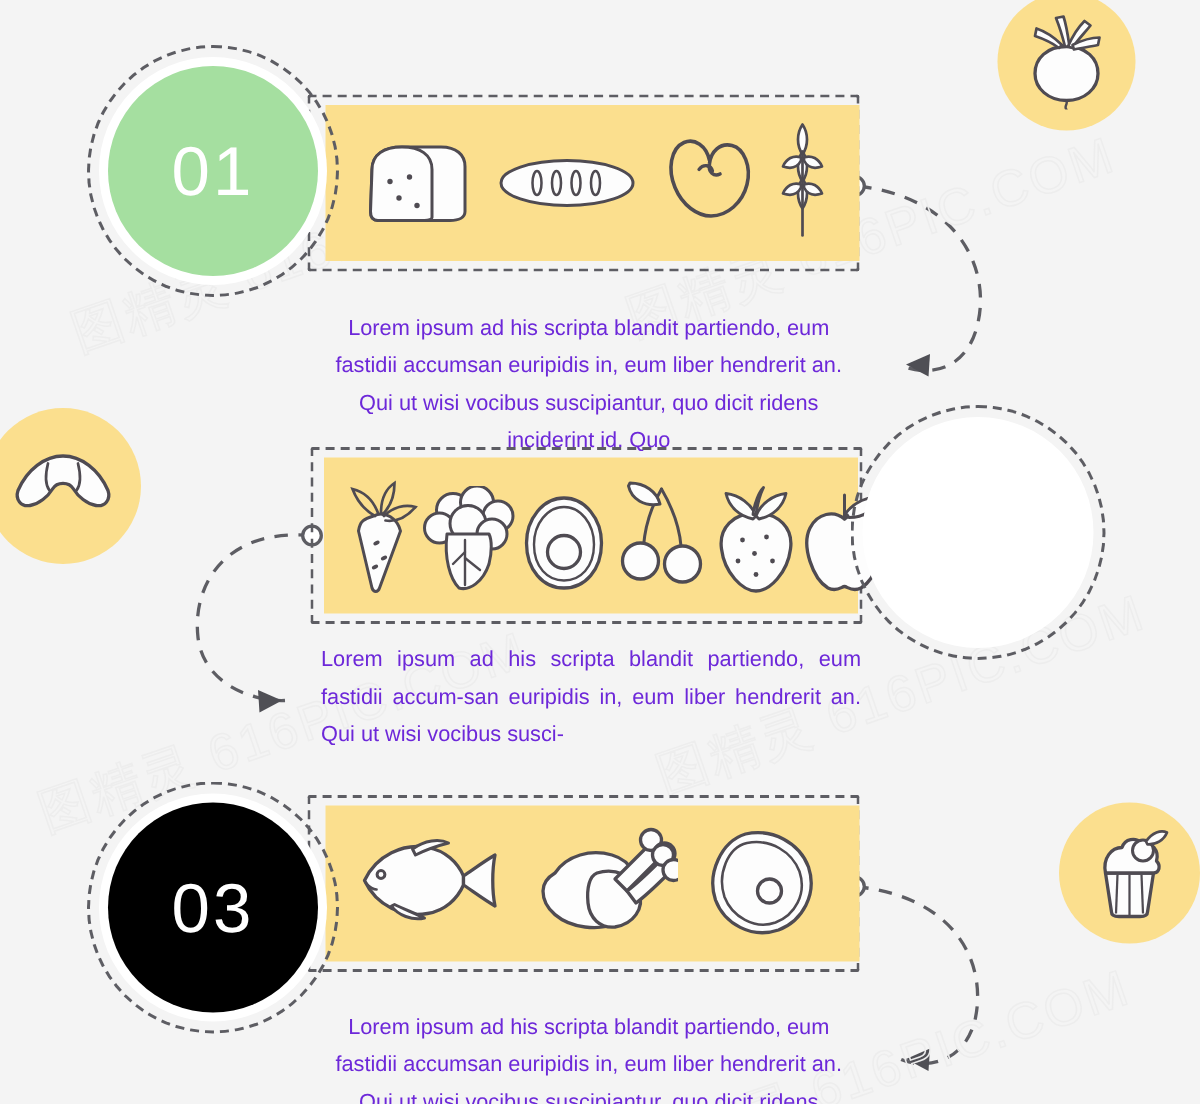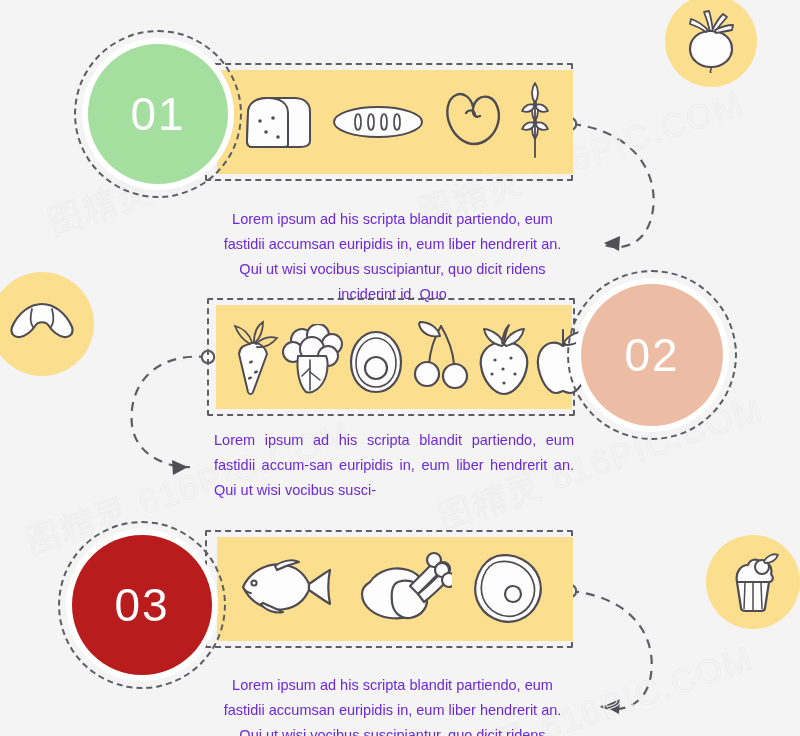--- a/index.html
+++ b/index.html
@@ -176,21 +176,21 @@
         <path d="M18,38 C22,44 22,52 18,58 C14,52 14,44 18,38 Z"></path>
         <path d="M17,24 C12,22 7,25 5,30 C11,32 15,30 17,26 Z"></path>
         <path d="M19,24 C24,22 29,25 31,30 C25,32 21,30 19,26 Z"></path>
         <path d="M17,42 C12,40 7,43 5,48 C11,50 15,48 17,44 Z"></path>
         <path d="M19,42 C24,40 29,43 31,48 C25,50 21,48 19,44 Z"></path>
       </g>
       <path d="M18,22 L18,76" fill="none" stroke="#4f4b52" stroke-width="1.8" stroke-linecap="round"></path>
     </svg>
   </div>
 
-  <div class="numcircle" style="left:74px; top:30px; width:168px; height:168px;">
+  <div class="numcircle" style="left:58px; top:30px; width:168px; height:168px;">
     <div class="ring"></div>
     <div class="disc" style="background:#a5dfa0;">
       <span class="num">01</span>
     </div>
   </div>
 
   <div class="desc center" style="left:215px; top:207px; width:355px;">Lorem ipsum ad his scripta blandit partiendo, eum fastidii accumsan euripidis in, eum liber hendrerit an. Qui ut wisi vocibus suscipiantur, quo dicit ridens inciderint id. Quo</div>
 
   <div class="bar-wrap" style="left:207px; top:298px; width:368px; height:118px;">
     <div class="bar-dash" style="width:368px; height:118px;"></div>
@@ -273,23 +273,20 @@
           <circle cx="32" cy="28" r="1.7"></circle>
         <circle cx="22" cy="38" r="1.7"></circle>
           <circle cx="31" cy="46" r="1.7"></circle>
         <circle cx="18" cy="50" r="1.7"></circle>
       </g>
     </svg>
   </div>
 
   <div class="numcircle" style="left:567px; top:270px; width:170px; height:170px;">
     <div class="ring"></div>
-    <div class="disc" style="background:#edbca4;">
-      <span class="num">02</span>
-    </div>
   </div>
 
   <div class="desc justify" style="left:214px; top:428px; width:360px; text-align:justify;">Lorem ipsum ad his scripta blandit partiendo, eum fastidii accum-san euripidis in, eum liber hendrerit an. Qui ut wisi vocibus susci-</div>
 
   <div class="bar-wrap" style="left:205px; top:530px; width:368px; height:118px;">
     <div class="bar-dash" style="width:368px; height:118px;"></div>
     <div class="bar-fill" style="left:12px; top:7px; width:356px; height:104px;"></div>
 
     <svg class="icon-svg" style="position:absolute; left:30px; top:26px;" width="100" height="62" viewBox="0 0 100 62">
       <path d="M8,31 C16,14 34,6 50,9 C62,11 70,19 74,28 L74,34 C70,43 62,51 50,53 C34,56 16,48 8,31 Z" fill="#fdfdfd" stroke="#4f4b52" stroke-width="2.2" stroke-linejoin="round"></path>
@@ -315,21 +312,21 @@
 
     <svg class="icon-svg" style="position:absolute; left:264px; top:22px;" width="76" height="74" viewBox="0 0 76 74">
       <path d="M28,4 C46,0 64,10 70,26 C76,44 66,62 50,68 C32,74 14,64 8,48 C2,30 12,9 28,4 Z" fill="#fdfdfd" stroke="#4f4b52" stroke-width="2.2"></path>
       <path d="M29,10 C45,7 59,16 64,29 C69,44 61,58 48,63 C34,68 19,59 14,46 C9,31 16,13 29,10 Z" fill="none" stroke="#4f4b52" stroke-width="1.7"></path>
       <circle cx="44" cy="42" r="8" fill="#fdfdfd" stroke="#4f4b52" stroke-width="2.2"></circle>
     </svg>
   </div>
 
   <div class="numcircle" style="left:58px; top:521px; width:168px; height:168px;">
     <div class="ring"></div>
-    <div class="disc" style="background:#b91c1c;">
+    <div class="disc" style="background:#000000;">
       <span class="num">03</span>
     </div>
   </div>
 
   <div class="desc center" style="left:215px; top:673px; width:355px;">Lorem ipsum ad his scripta blandit partiendo, eum fastidii accumsan euripidis in, eum liber hendrerit an. Qui ut wisi vocibus suscipiantur, quo dicit ridens inciderint id. Quo</div>
 
   <div class="badge" style="left:665px; top:-5px; width:92px; height:92px;">
     <svg width="58" height="64" viewBox="0 0 58 64">
       <path d="M29,22 C42,22 50,30 50,40 C50,50 41,58 29,58 C17,58 8,50 8,40 C8,30 16,22 29,22 Z" fill="#fdfdfd" stroke="#4f4b52" stroke-width="2.2"></path>
       <g fill="#fdfdfd" stroke="#4f4b52" stroke-width="1.8" stroke-linejoin="round">

